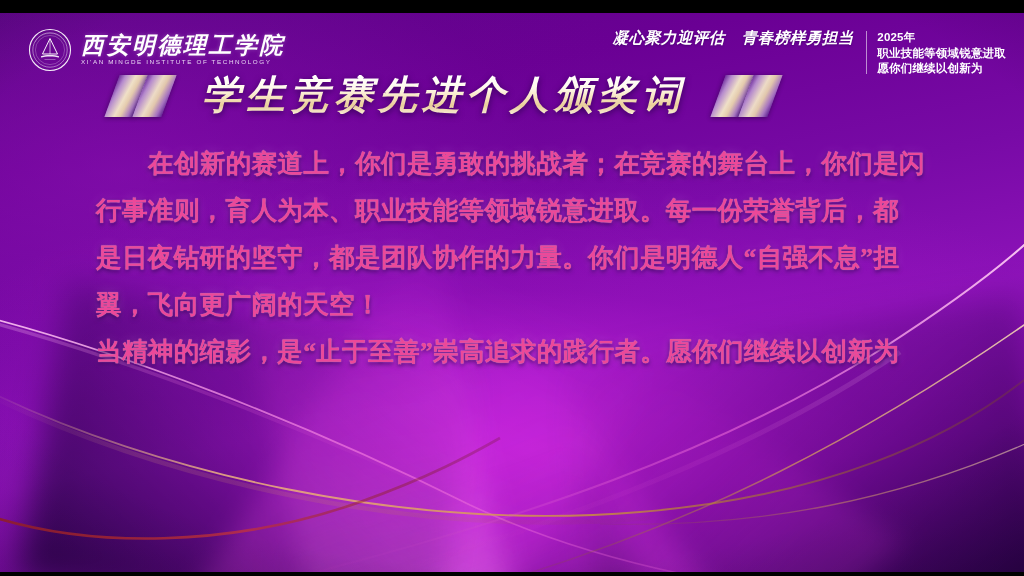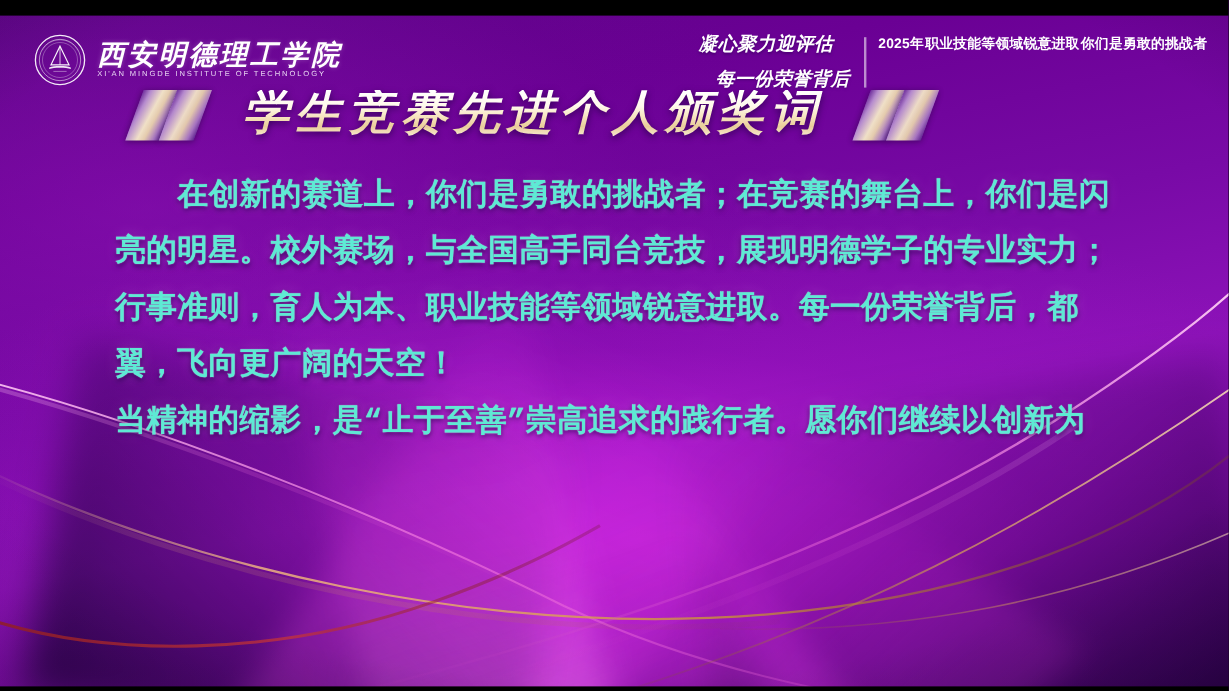--- a/index.html
+++ b/index.html
@@ -181,23 +181,23 @@
     position: absolute;
     right: 14px;
     top: 30px;
     display: flex;
     align-items: stretch;
     gap: 10px;
     z-index: 40;
   }
   .calligraphy {
     display: flex;
-    flex-direction: column;
+    flex-direction: row;
     justify-content: center;
-    gap: 13px;
+    gap: 3px;
     padding-right: 2px;
     margin-left: 40px;
   }
   .calli-line {
     font-family: "Liberation Serif", "DejaVu Serif", serif;
     font-style: italic;
     font-weight: 700;
     font-size: 15.5px;
     line-height: 1.02;
     color: #ffffff;
@@ -207,21 +207,21 @@
   }
   .calli-line.second { padding-left: 14px; }
   .divider-rule {
     width: 1.5px;
     background: rgba(255,255,255,0.55);
     flex: 0 0 auto;
     margin: 1px 0 2px 0;
   }
   .event-info {
     display: flex;
-    flex-direction: row;
+    flex-direction: column;
     justify-content: center;
     gap: 1px;
     padding-right: 4px;
   }
   .event-info div {
     font-size: 11.5px;
     line-height: 1.28;
     font-weight: 700;
     color: #ffffff;
     white-space: nowrap;
@@ -282,27 +282,27 @@
 
   
   .body-wrap {
     position: absolute;
     left: 96px;
     top: 140px;
     width: 840px;
     z-index: 40;
   }
   .body-line {
-    font-family: Liberation Mono, monospace;
+    font-family: Liberation Serif, serif;
     font-weight: 700;
     font-size: 25.5px;
     line-height: 47px;
     letter-spacing: 0.4px;
     white-space: nowrap;
-    color: #5eead4;
+    color: #ec4899;
     text-shadow:
       0 0 1px rgba(255,255,255,0.55),
       0 2px 4px rgba(48,0,86,0.85),
       0 0 12px rgba(255,190,255,0.20);
   }
   .body-line.indent { padding-left: 52px; }
 </style>
 </head>
 <body>
 
@@ -388,46 +388,46 @@
     </div>
     <div class="logo-words">
       <div class="logo-cn">西安明德理工学院</div>
       <div class="logo-en">XI'AN MINGDE INSTITUTE OF TECHNOLOGY</div>
     </div>
   </div>
 
   <div class="event-block">
     <div class="calligraphy">
       <div class="calli-line">凝心聚力迎评估</div>
-      <div class="calli-line second">每一份荣誉背后</div>
+      <div class="calli-line second">青春榜样勇担当</div>
     </div>
     <div class="divider-rule"></div>
     <div class="event-info">
       <div>2025年</div>
       <div>职业技能等领域锐意进取</div>
-      <div>你们是勇敢的挑战者</div>
+      <div>愿你们继续以创新为</div>
     </div>
   </div>
 
   <div class="title-row">
     <div class="deco left">
       <span class="s1"></span>
         <span class="s2"></span>
     </div>
     <div class="main-title">学生竞赛先进个人颁奖词</div>
     <div class="deco right">
       <span class="s1"></span>
         <span class="s2"></span>
     </div>
   </div>
 
   <div class="body-wrap">
     <div class="body-line indent">在创新的赛道上，你们是勇敢的挑战者；在竞赛的舞台上，你们是闪</div>
-    <div class="body-line">亮的明星。校外赛场，与全国高手同台竞技，展现明德学子的专业实力；</div>
     <div class="body-line">行事准则，育人为本、职业技能等领域锐意进取。每一份荣誉背后，都</div>
+    <div class="body-line">是日夜钻研的坚守，都是团队协作的力量。你们是明德人“自强不息”担</div>
     <div class="body-line">翼，飞向更广阔的天空！</div>
     <div class="body-line">当精神的缩影，是“止于至善”崇高追求的践行者。愿你们继续以创新为</div>
   </div>
 
   <div class="band top"></div>
   <div class="band bottom"></div>
 
 </div>
 
 </body></html>

